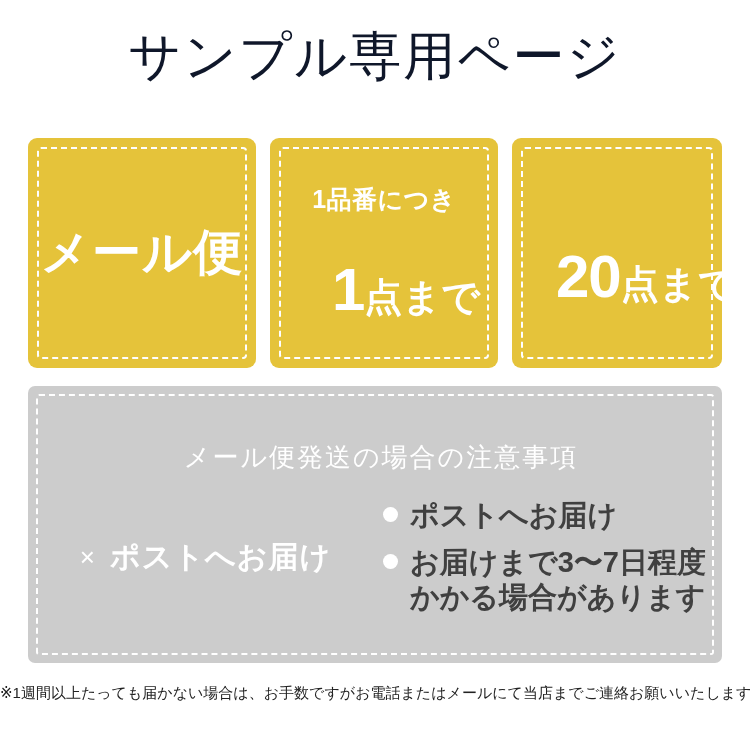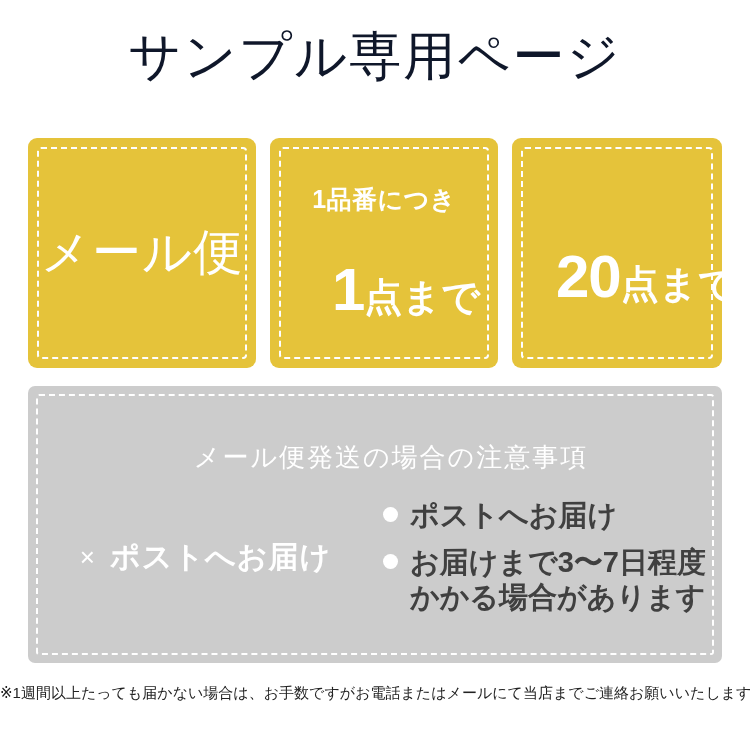--- a/index.html
+++ b/index.html
@@ -70,21 +70,21 @@
     position: relative;
     z-index: 2;
     text-align: center;
     color: #ffffff;
     width: 100%;
   }
 
   
   .mail-line {
     font-size: 49px;
-    font-weight: 400;
+    font-weight: 700;
     line-height: 1.17;
     letter-spacing: 1px;
     white-space: nowrap;
   }
 
   
   .box-caption {
     font-size: 25px;
     font-weight: 700;
     letter-spacing: 0.5px;
@@ -128,21 +128,21 @@
     left: 8px;
     right: 8px;
     bottom: 8px;
     border: 2px dashed #ffffff;
     border-radius: 3px;
     pointer-events: none;
   }
   .notice-heading {
     position: absolute;
     top: 54px;
-    left: 16px;
+    left: 6px;
     width: 100%;
     text-align: center;
     color: #ffffff;
     font-size: 26px;
     font-weight: 400;
     letter-spacing: 2px;
     white-space: nowrap;
   }
 
   .notice-body {

